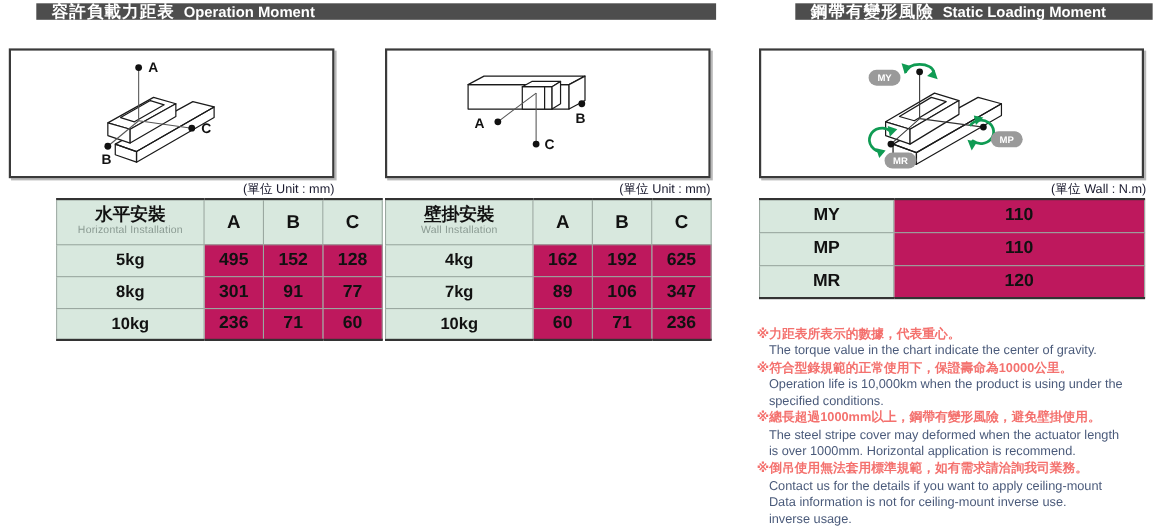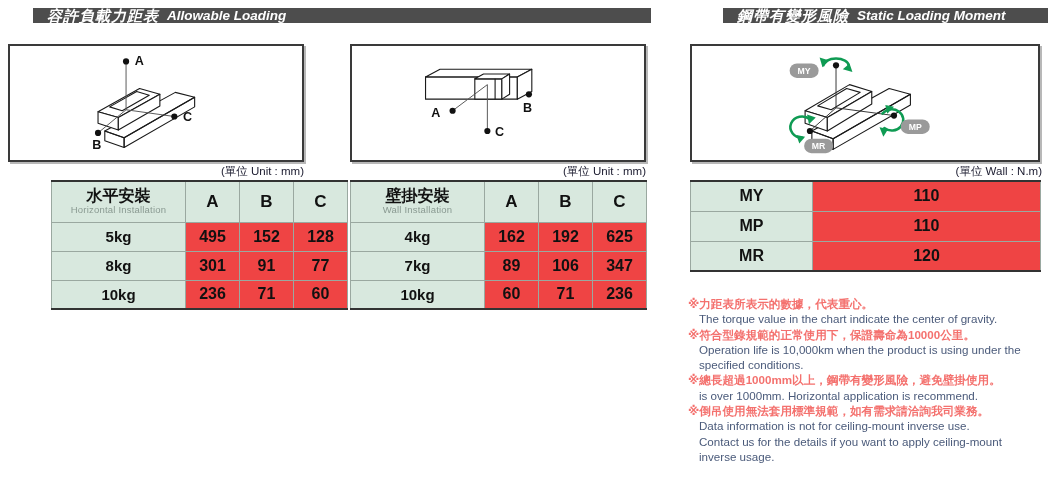--- a/index.html
+++ b/index.html
@@ -8,21 +8,21 @@
     width: 1048px; height: 479px;
     background: #ffffff;
     font-family: "Liberation Sans", "DejaVu Sans", sans-serif;
     overflow: hidden;
   }
   .page { position: relative; width: 1048px; height: 479px; }
 
   
   .sec-header {
     position: absolute; height: 25px;
-    display: flex; align-items: center; font-style: italic;
+    display: flex; align-items: flex-start;
   }
   .sec-header .accent {
     width: 33px; background: #4a8c73; flex: 0 0 33px;
   }
   .sec-header .bar {
     flex: 1 1 auto; background: #4d4d4d;
     display: flex; align-items: center; gap: 8px;
     padding-left: 14px; color: #ffffff;
   }
   .sec-header .cn {
@@ -54,21 +54,21 @@
     position: absolute;
     border-collapse: collapse;
     table-layout: fixed;
   }
   table.spec td, table.spec th {
     border: 1px solid #9aa8a0;
     text-align: center;
     vertical-align: middle;
     color: #111111;
     font-weight: bold;
-    background: #ef4444;
+    background: #be185d;
   }
   table.spec thead th { background: #d8e8de; }
   table.spec .topline { border-top: 2px solid #333333; }
   table.spec .bottomline { border-bottom: 2px solid #333333; }
   table.spec .rowhead {
     background: #d8e8de;
     font-size: 15px;
   }
   table.spec .hd-cn {
     font-size: 16px; font-weight: bold; line-height: 1.05;
@@ -104,21 +104,21 @@
 </style>
 </head>
 <body>
 
 <div class="page">
 
   <div class="sec-header" style="left:0px; top:3px; width:651px;">
     <div class="accent"></div>
     <div class="bar">
       <span class="cn">容許負載力距表</span>
-      <span class="en">Allowable Loading</span>
+      <span class="en">Operation Moment</span>
     </div>
   </div>
 
   <div class="diagram-box" style="left:8px; top:44px; width:296px; height:118px;">
     <svg viewBox="0 0 296 118" xmlns="http://www.w3.org/2000/svg">
       <g fill="none" stroke="#1a1a1a" stroke-width="1.15" stroke-linejoin="round">
 
         <path d="M95,88 L168,48 L188,53 L115,95 Z"></path>
         <path d="M95,88 L95,98 L115,105 L115,95 Z"></path>
         <path d="M115,95 L188,53 L188,63 L115,105 Z"></path>
@@ -348,25 +348,26 @@
     </div>
 
     <div>
       <div class="cn">※符合型錄規範的正常使用下，保證壽命為10000公里。</div>
       <div class="en">Operation life is 10,000km when the product is using under the</div>
       <div class="en">specified conditions.</div>
     </div>
 
     <div>
       <div class="cn">※總長超過1000mm以上，鋼帶有變形風險，避免壁掛使用。</div>
+      <div class="en">The steel stripe cover may deformed when the actuator length</div>
       <div class="en">is over 1000mm. Horizontal application is recommend.</div>
     </div>
 
     <div>
       <div class="cn">※倒吊使用無法套用標準規範，如有需求請洽詢我司業務。</div>
+      <div class="en">Contact us for the details if you want to apply ceiling-mount</div>
       <div class="en">Data information is not for ceiling-mount inverse use.</div>
-      <div class="en">Contact us for the details if you want to apply ceiling-mount</div>
       <div class="en">inverse usage.</div>
     </div>
 
   </div>
 
 </div>
 
 </body></html>

